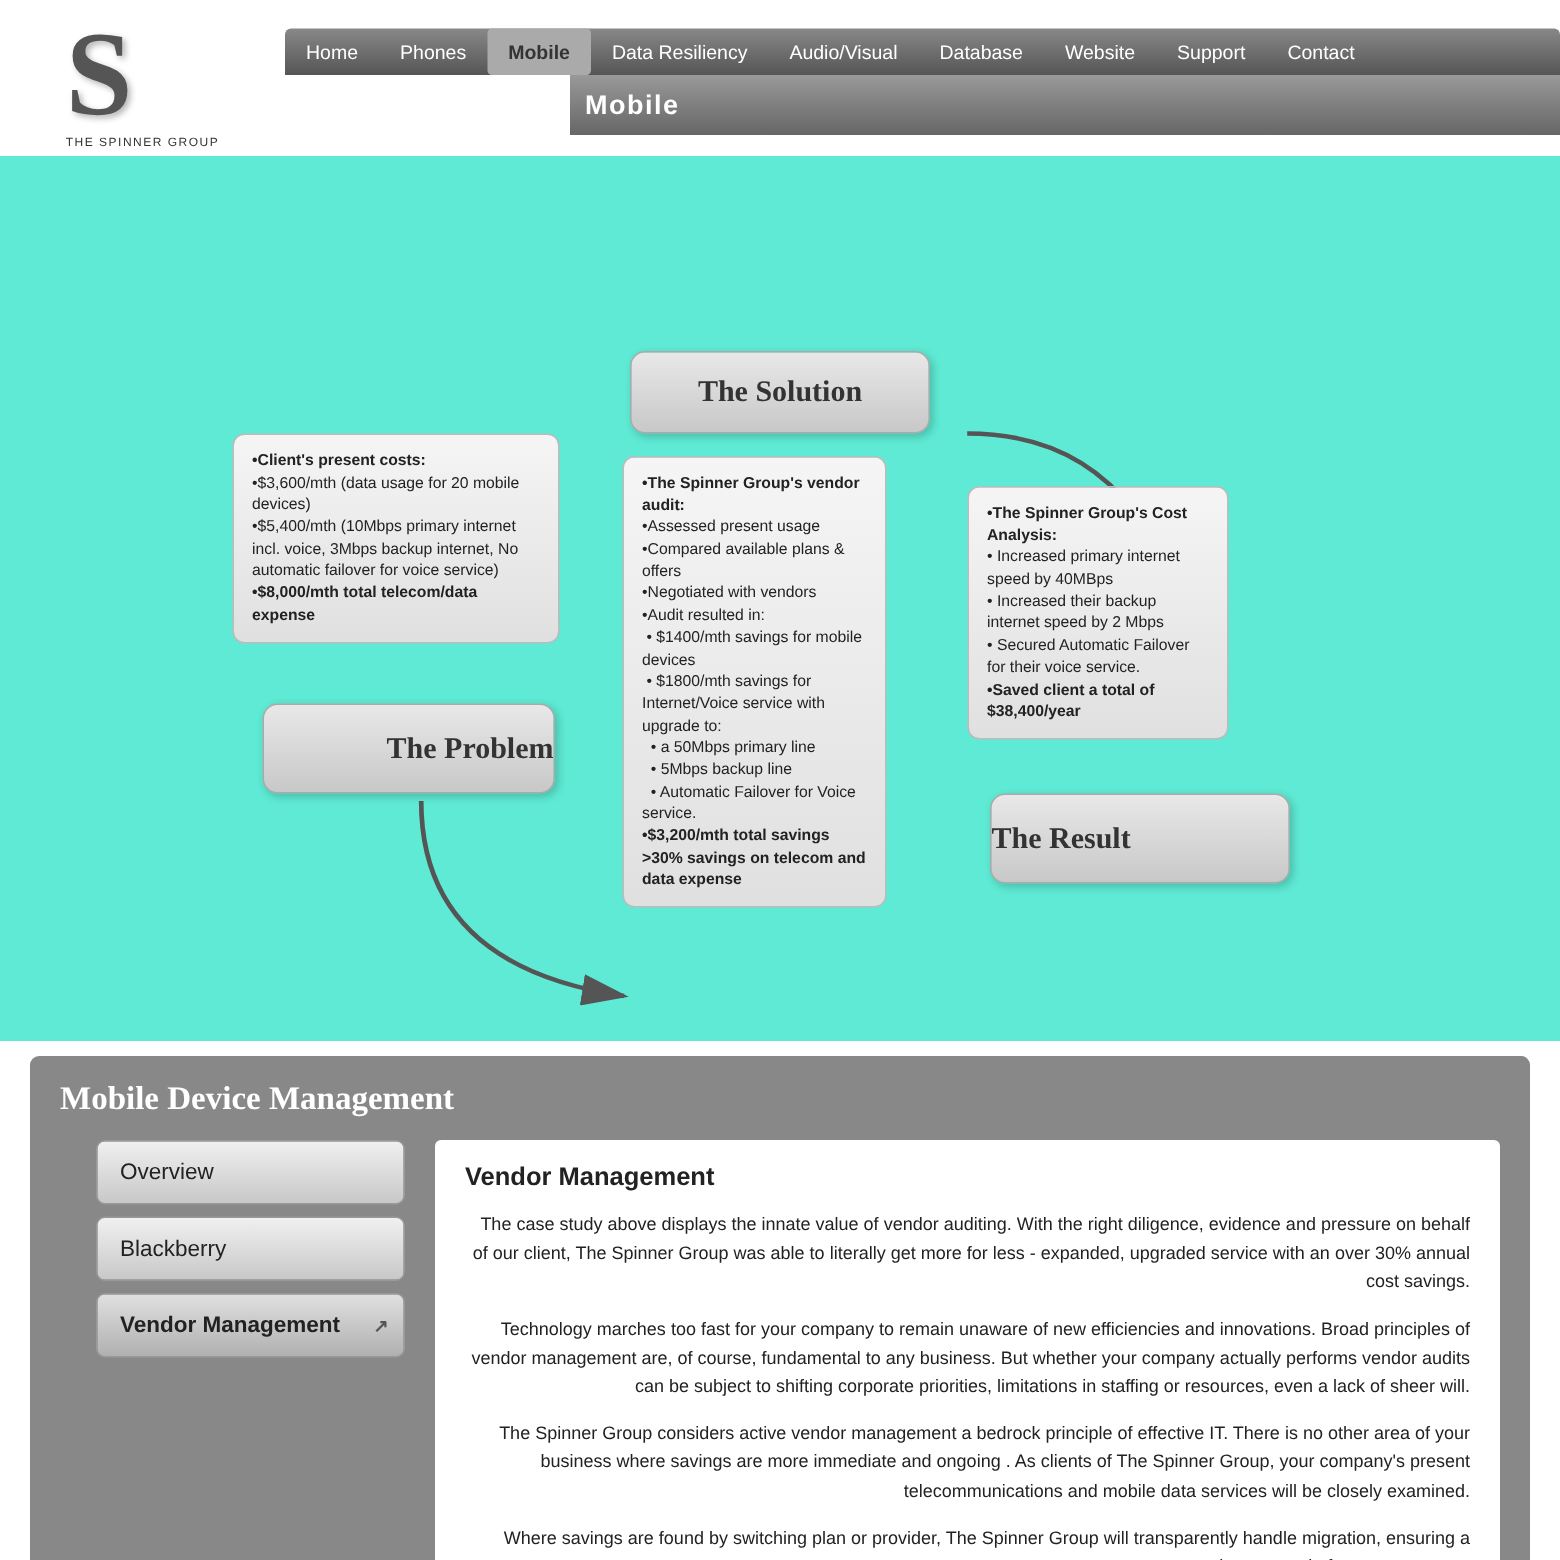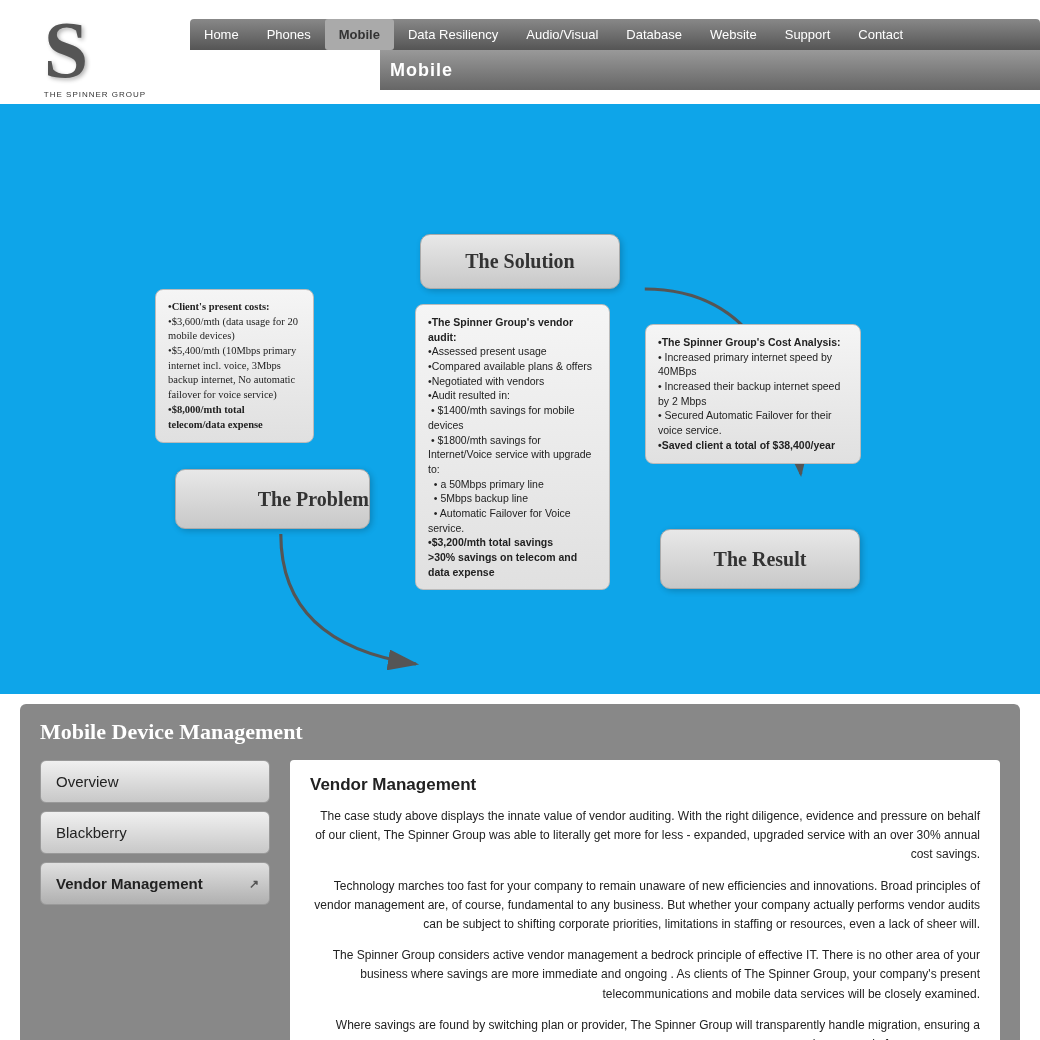--- a/index.html
+++ b/index.html
@@ -73,21 +73,21 @@
     }
     .banner-title {
       color: #fff;
       font-size: 18px;
       font-weight: bold;
       letter-spacing: 1px;
     }
 
     
     .flow-area {
-      background: #0ea5e9;
+      background: #5eead4;
       padding: 20px 30px 30px 30px;
       position: relative;
       min-height: 590px;
     }
 
     
     .flow-box {
       position: absolute;
       background: linear-gradient(180deg, #e8e8e8 0%, #c8c8c8 100%);
       border: 1px solid #aaa;
@@ -113,21 +113,21 @@
       align-items: center;
       justify-content: flex-end;
     }
     .box-result {
       left: 660px;
       top: 425px;
       width: 200px;
       height: 60px;
       display: flex;
       align-items: center;
-      justify-content: center;
+      justify-content: flex-start;
     }
 
     .box-title {
       font-size: 20px;
       font-weight: bold;
       color: #333;
       font-family: Georgia, serif;
     }
 
     
@@ -138,32 +138,31 @@
       border-radius: 8px;
       padding: 10px 12px;
       font-size: 10.5px;
       color: #222;
       line-height: 1.4;
     }
 
     .bubble-problem {
       left: 155px;
       top: 185px;
-      width: 159px;
-      font-family: Liberation Serif, serif;
+      width: 218px;
     }
     .bubble-solution {
       left: 415px;
       top: 200px;
-      width: 195px;
+      width: 176px;
     }
     .bubble-result {
       left: 645px;
       top: 220px;
-      width: 216px;
+      width: 174px;
     }
 
     .bubble-problem b, .bubble-result b {
       font-weight: bold;
     }
 
     
     .arrow-svg {
       position: absolute;
       top: 0; left: 0;
@@ -203,20 +202,21 @@
     .sidebar-btn {
       background: linear-gradient(180deg, #f0f0f0 0%, #c8c8c8 100%);
       border: 1px solid #999;
       border-radius: 6px;
       padding: 12px 15px;
       font-size: 15px;
       color: #222;
       cursor: pointer;
       text-align: left;
       position: relative;
+      margin-left: 24px;
     }
     .sidebar-btn.active {
       background: linear-gradient(180deg, #e0e0e0 0%, #b0b0b0 100%);
       font-weight: bold;
     }
     .sidebar-btn .arrow-badge {
       position: absolute;
       right: 10px;
       top: 50%;
       transform: translateY(-50%);

